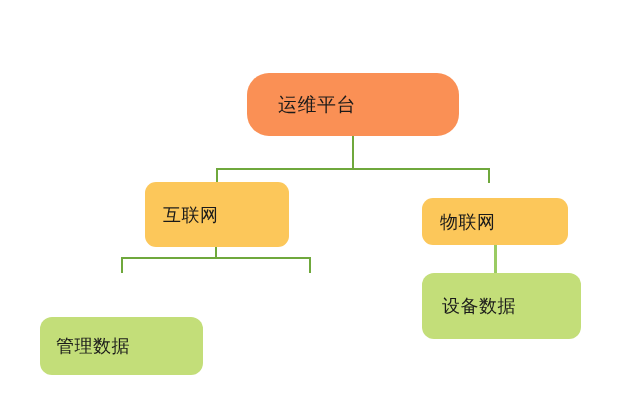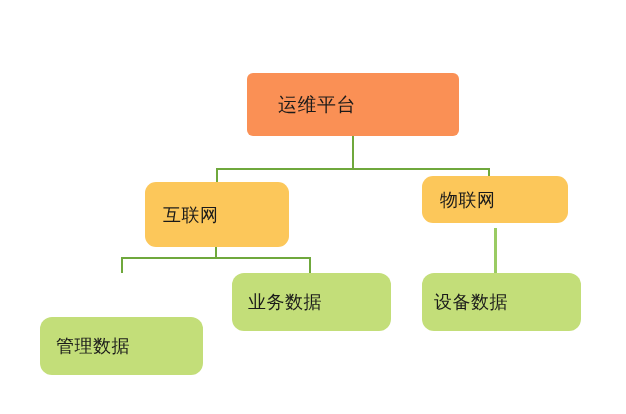--- a/index.html
+++ b/index.html
@@ -28,21 +28,21 @@
   .node-label {
     font-size: 18px;
     line-height: 1;
     color: #1a1a1a;
     white-space: nowrap;
     letter-spacing: 0.5px;
   }
   
   .node-root {
     background: #FA9055;
-    border-radius: 6px;
+    border-radius: 22px;
   }
   .node-root .node-label {
     font-size: 19px;
   }
   
   .node-mid {
     background: #FCC75A;
     border-radius: 11px;
   }
   
@@ -81,29 +81,26 @@
   <div class="conn conn-thick" style="left:494px; top:228px; height:46px;"></div>
 
   <div class="node node-root" style="left:247px; top:73px; width:212px; height:63px; padding-left:31px;">
     <span class="node-label">运维平台</span>
   </div>
 
   <div class="node node-mid" style="left:145px; top:182px; width:144px; height:65px; padding-left:18px;">
     <span class="node-label">互联网</span>
   </div>
 
-  <div class="node node-mid" style="left:422px; top:176px; width:146px; height:47px; padding-left:18px;">
+  <div class="node node-mid" style="left:422px; top:198px; width:146px; height:47px; padding-left:18px;">
     <span class="node-label">物联网</span>
   </div>
 
   <div class="node node-leaf" style="left:40px; top:273px; width:163px; height:58px; padding-left:16px;margin-top:44px;">
     <span class="node-label">管理数据</span>
   </div>
 
-  <div class="node node-leaf" style="left:232px; top:273px; width:159px; height:58px; padding-left:16px;">
-    <span class="node-label">业务数据</span>
-  </div>
 
-  <div class="node node-leaf" style="left:422px; top:273px; width:159px; height:58px; padding-left:12px;">
+  <div class="node node-leaf" style="left:422px; top:273px; width:159px; height:66px; padding-left:20px;">
     <span class="node-label">设备数据</span>
   </div>
 
 </div>
 
 </body></html>

